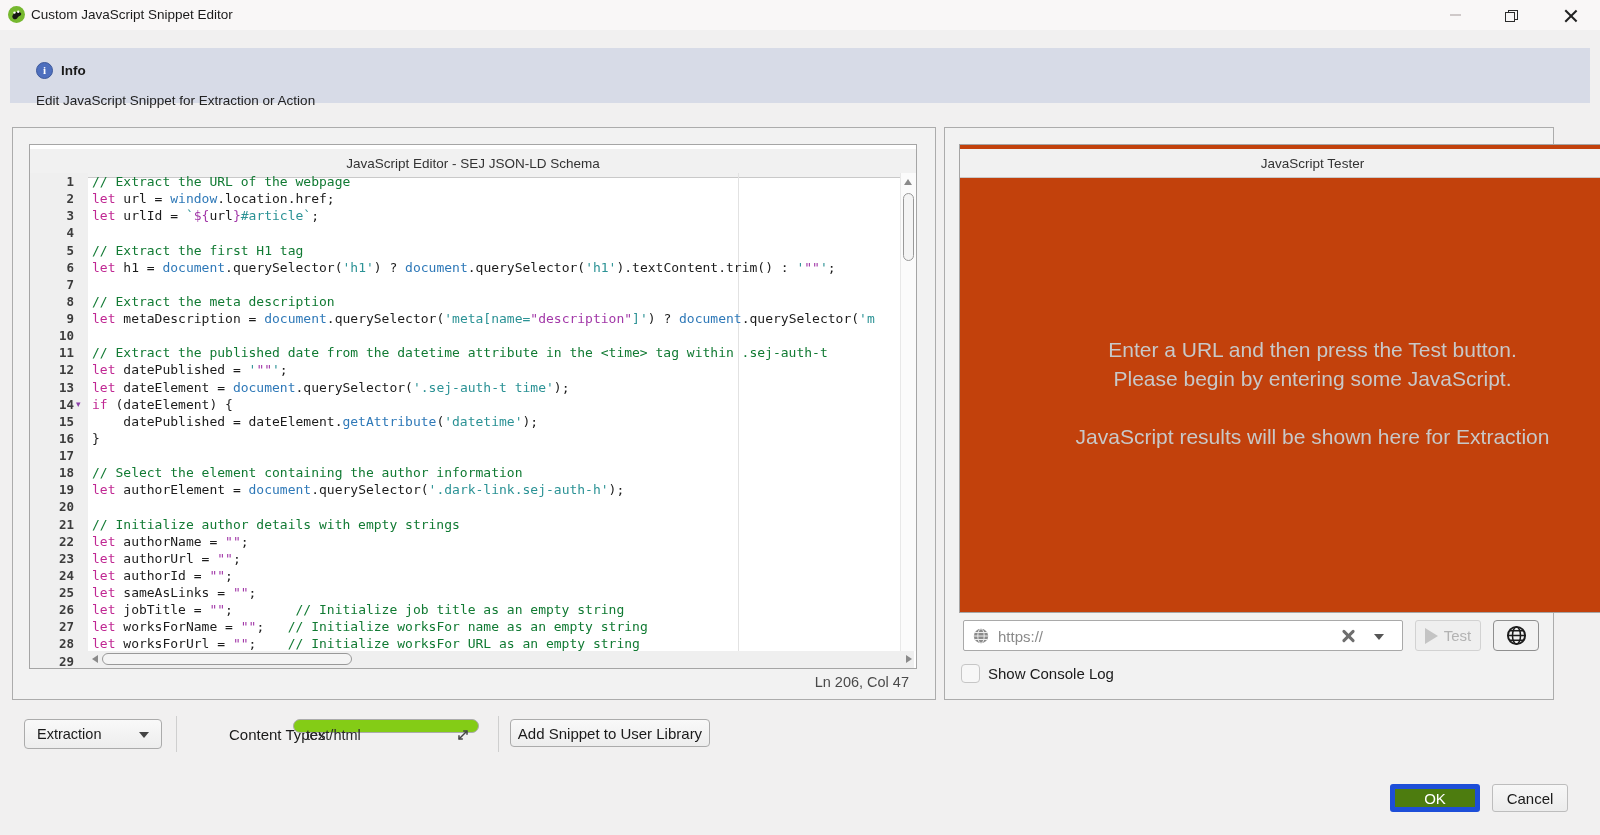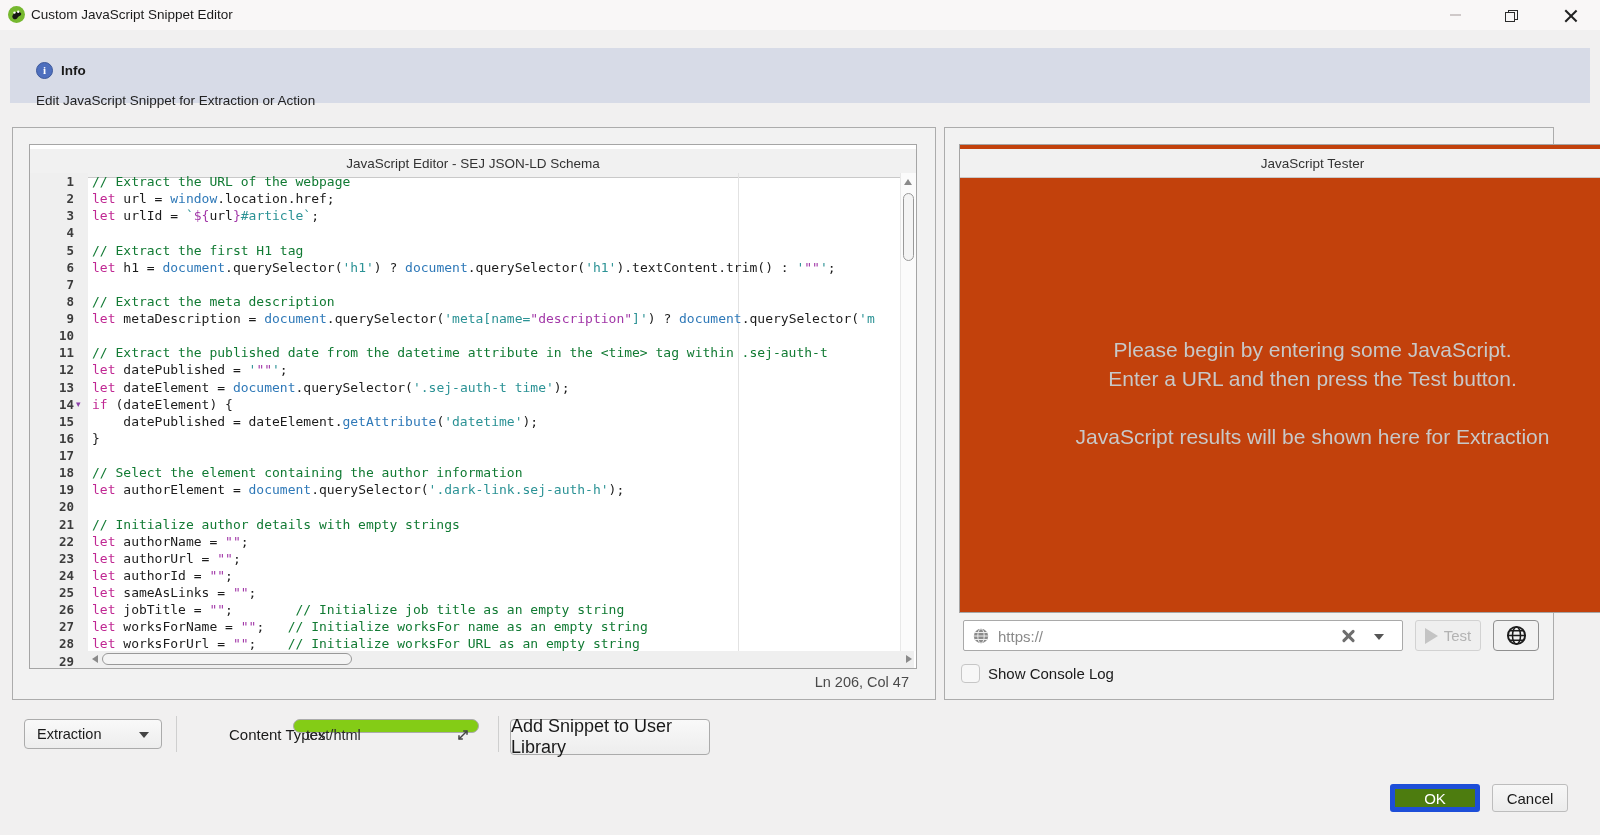--- a/index.html
+++ b/index.html
@@ -89,21 +89,21 @@
   .extraction-dd{left:24px;top:719px;width:138px;height:30px;cursor:pointer;}
   .extraction-dd .lbl{position:absolute;left:12px;top:6px;font-size:14.5px;color:#1A1A1A;}
   .extraction-dd .caret{position:absolute;right:12px;top:12px;width:0;height:0;border-left:5px solid transparent;border-right:5px solid transparent;border-top:6px solid #444;}
   .vdiv{position:absolute;top:716px;width:1px;height:36px;background:#CFCFCF;}
   .vdiv1{left:176px;}
   .vdiv2{left:498px;}
   .ct-label{position:absolute;left:189px;top:726px;font-size:15px;color:#1A1A1A;margin-left:40px;}
   .ct-input{position:absolute;left:293px;top:719px;width:186px;height:14px;background:#84cc16;border:1px solid #ABABAB;border-radius:11px;box-sizing:border-box;}
   .ct-field{position:absolute;left:10px;top:1px;width:140px;height:26px;border:none;outline:none;font-family:"Liberation Sans",sans-serif;font-size:14.5px;color:#2A2A2A;background:transparent;}
   .ct-expand{position:absolute;right:8px;top:8px;width:14px;height:14px;cursor:pointer;}
-  .add-lib-btn{left:510px;top:719px;width:200px;height:36px;display:flex;align-items:center;justify-content:center;font-size:18px;color:#1A1A1A;cursor:pointer;}
+  .add-lib-btn{left:510px;top:719px;width:200px;height:28px;display:flex;align-items:center;justify-content:center;font-size:15px;color:#1A1A1A;cursor:pointer;}
   
   .ok-btn{position:absolute;left:1390px;top:784px;width:90px;height:28px;background:#4d7c0f;border:5px solid #1d4ed8;border-radius:3px;box-sizing:border-box;
     display:flex;align-items:center;justify-content:center;color:#FFF;font-size:15px;cursor:pointer;}
   .cancel-btn{position:absolute;left:1492px;top:784px;width:76px;height:28px;background:linear-gradient(#F7F7F7,#ECECEC);border:1px solid #BDBDBD;border-radius:3px;box-sizing:border-box;
     display:flex;align-items:center;justify-content:center;color:#1A1A1A;font-size:15px;cursor:pointer;}
 </style>
 </head>
 <body>
 
 <div class="titlebar">
@@ -273,22 +273,22 @@
     </div>
   </div>
   <div class="editor-status">Ln 206, Col 47</div>
 </div>
 
 <div class="panel panel-right">
   <div class="tester-box">
     <div class="box-header">JavaScript Tester</div>
     <div class="tester-body">
       <div class="placeholder">
+          <div>Enter a URL and then press the Test button.</div>
           <div>Please begin by entering some JavaScript.</div>
-          <div>Enter a URL and then press the Test button.</div>
           <div>&nbsp;</div>
           <div>JavaScript results will be shown here for Extraction</div>
         </div>
     </div>
   </div>
   <div class="url-row">
     <div class="url-input">
       <svg class="url-globe" viewBox="0 0 16 16">
         <circle cx="8" cy="8" r="7.2" fill="#8A8A8A"></circle>
         <ellipse cx="8" cy="8" rx="3.2" ry="7.2" fill="none" stroke="#EDEDED" stroke-width="1"></ellipse>

